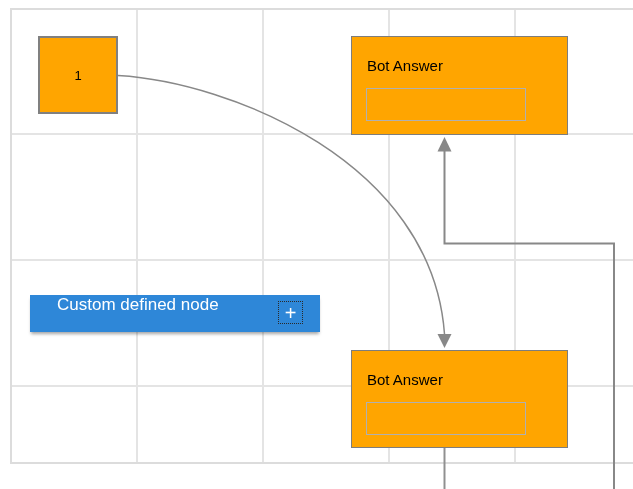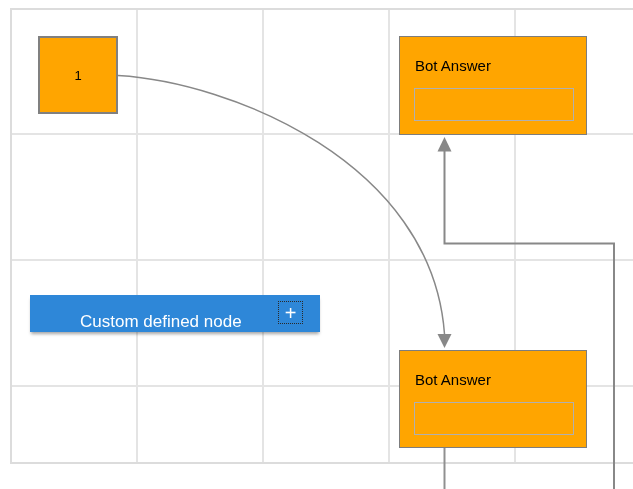--- a/index.html
+++ b/index.html
@@ -71,25 +71,24 @@
     background: #FFA500;
     border: 2px solid #808080;
     display: flex;
     align-items: center;
     justify-content: center;
     font-size: 13px;
     color: #000000;
   }
 
   .node-bot {
-    width: 188px;
+    width: 217px;
     height: 99px;
     background: #FFA500;
     border: 1px solid #7d7d7d;
-    margin-left: 48px;
   }
   .node-bot-top    { left: 351px; top: 36px; }
   .node-bot-bottom { left: 351px; top: 350px; height: 98px; }
 
   .node-bot .bot-label {
     position: absolute;
     left: 15px;
     top: 20px;
     font-size: 15px;
     color: #000000;
@@ -107,22 +106,21 @@
   }
 
   .node-custom {
     left: 30px;
     top: 295px;
     width: 290px;
     height: 37px;
     background: #2E87D8;
     box-shadow: 0 3px 3px -1px rgba(0,0,0,0.35);
     display: flex;
-    align-items: flex-end;
-    padding-left: 23px;
+    align-items: flex-start;
   }
   .node-custom .custom-label {
     margin-left: 27px;
     font-size: 17px;
     color: #ffffff;
     white-space: nowrap;
   }
   .plus-button {
     position: absolute;
     right: 17px;

